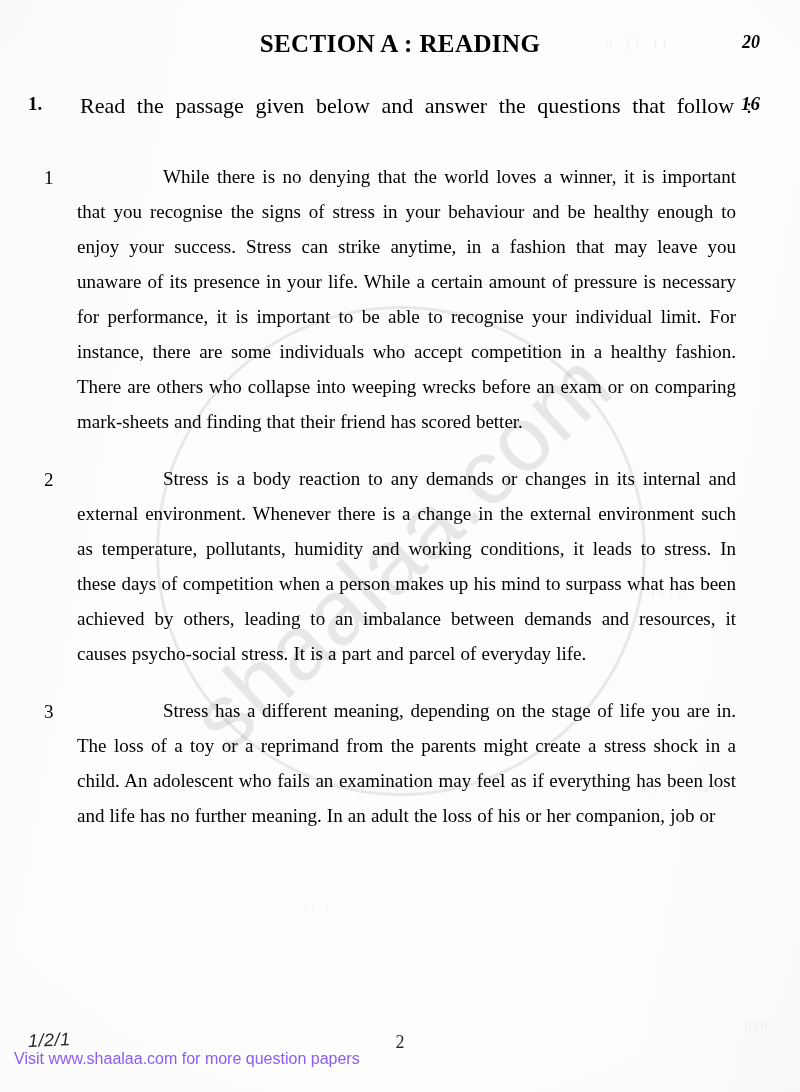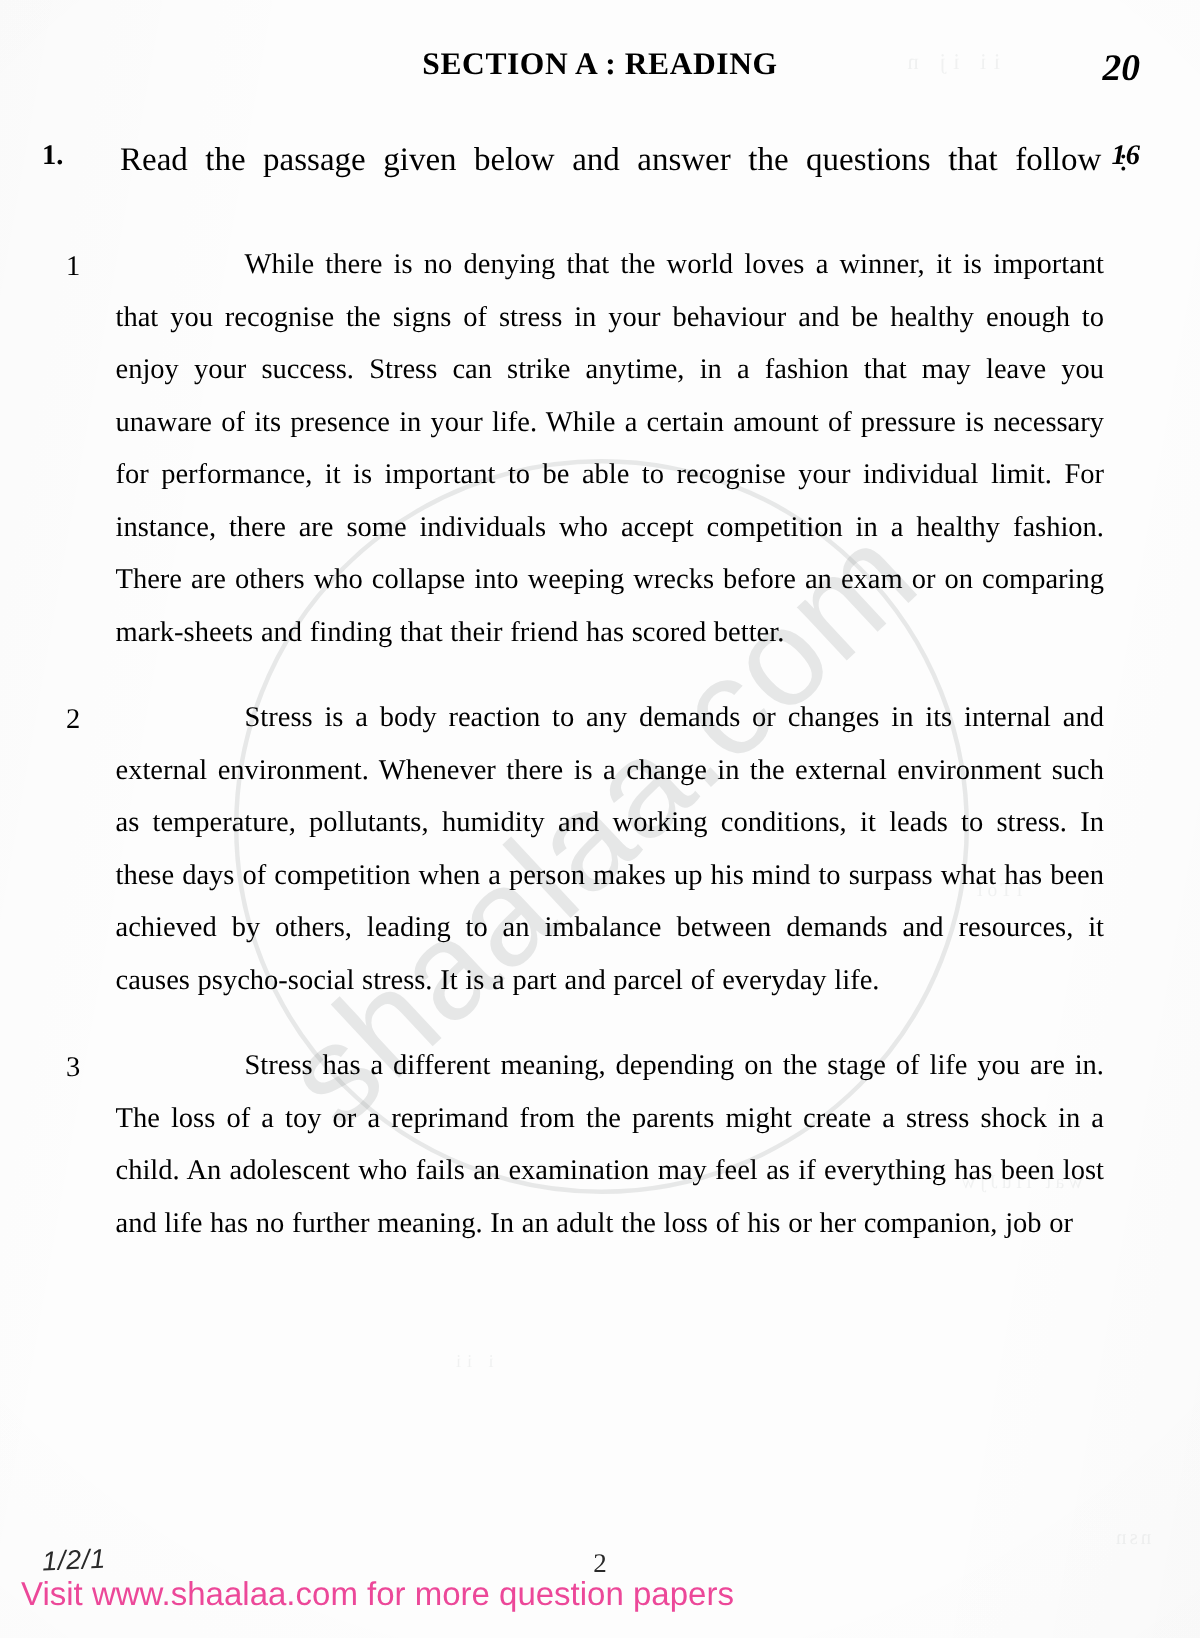--- a/index.html
+++ b/index.html
@@ -76,30 +76,30 @@
   #doc-header {
     position: absolute;
     left: 0; right: 0;
     top: 30px;
     height: 30px;
   }
   #section-title {
     position: absolute;
     left: 0; right: 0;
     text-align: center;
-    font-size: 21px;
+    font-size: 25px;
     font-weight: bold;
     letter-spacing: 0.4px;
     font-family: "Liberation Serif", "DejaVu Serif", serif;
   }
   #section-marks {
     position: absolute;
     right: 40px;
     top: 2px;
-    font-size: 25px;
+    font-size: 18px;
     font-style: italic;
     font-weight: bold;
   }
 
   
   #question-row {
     position: absolute;
     left: 28px;
     right: 28px;
     top: 93px;
@@ -180,22 +180,22 @@
     font-size: 18px;
     color: #2a2a2a;
   }
 
   
   #site-banner {
     position: absolute;
     left: 14px;
     top: 1050px;
     font-family: "Liberation Sans", "DejaVu Sans", sans-serif;
-    font-size: 22px;
-    color: #ec4899;
+    font-size: 16px;
+    color: #8b5cf6;
     white-space: nowrap;
   }
 </style>
 </head>
 <body>
 
 <div id="page-sheet">
 
   <div id="paper-tone"></div>
 

